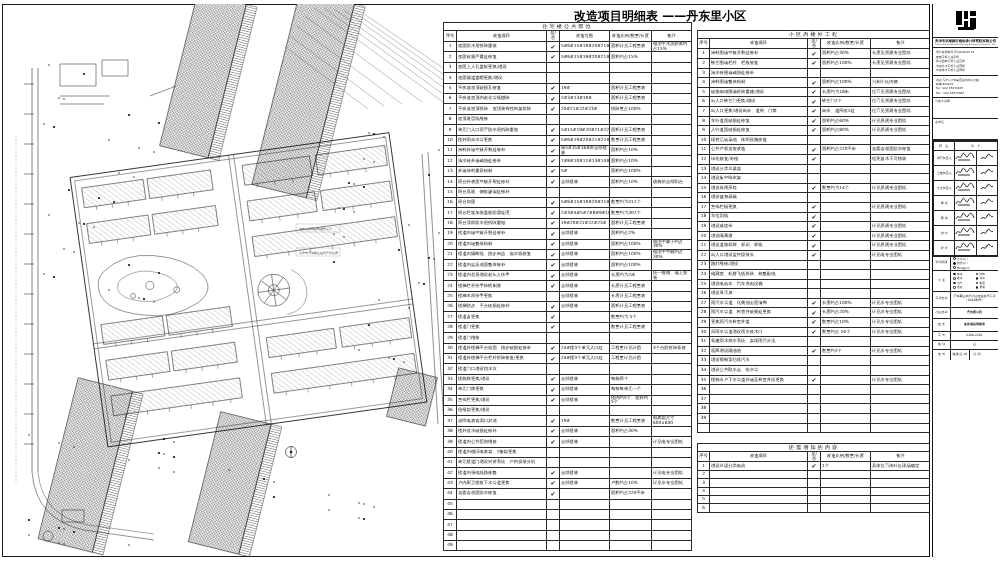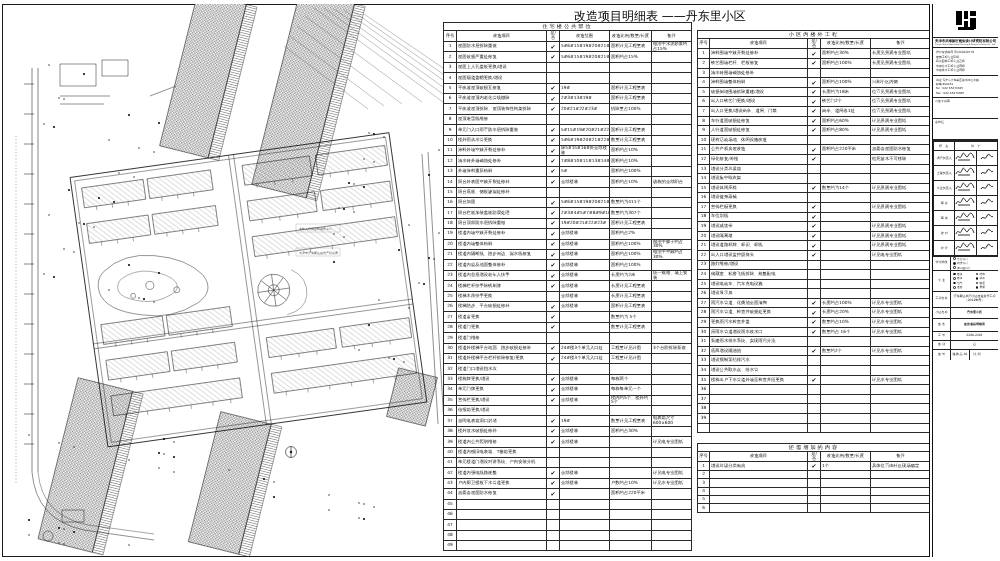--- a/index.html
+++ b/index.html
@@ -7,21 +7,21 @@
   .sheet{position:relative;width:1000px;height:561px;background:#ffffff;overflow:hidden;}
   .frame{position:absolute;left:2px;top:4px;width:995px;height:553px;border:0.6px solid #1a1a1a;box-sizing:border-box;}
   
   table.cad{border-collapse:collapse;table-layout:fixed;position:absolute;background:#fff;}
   table.cad td,table.cad th{border:0.55px solid #2a2a2a;font-size:4.3px;font-weight:normal;line-height:1.1;padding:0 1px;overflow:hidden;color:#111;text-align:left;vertical-align:middle;}
   table.cad th{text-align:center;font-size:4.6px;}
   table.cad td.num{text-align:center;}
   table.cad td.chk{text-align:center;font-weight:bold;font-size:6px;line-height:1;}
   table.cad .ttl th{font-size:5.2px;letter-spacing:2px;border-bottom:0.55px solid #2a2a2a;}
   
-  .main-title{position:absolute;left:574px;top:8px;font-size:12px;font-weight:normal;color:#000;white-space:nowrap;}
+  .main-title{position:absolute;left:574px;top:8px;font-size:12px;font-weight:bold;color:#000;white-space:nowrap;}
   .main-title .u{border-bottom:1.2px solid #000;padding-bottom:1px;}
   
   .tb{position:absolute;left:929px;top:4px;width:68px;height:553px;border-left:0.6px solid #111;box-sizing:border-box;background:#fff;}
   .tb .inner{position:absolute;left:2px;top:0;width:66px;height:553px;border-left:0.6px solid #111;box-sizing:border-box;display:flex;flex-direction:column;}
   .tb .sec{border-bottom:0.55px solid #222;box-sizing:border-box;flex:none;position:relative;}
   .tb .logo{height:34px;display:flex;align-items:center;justify-content:center;}
   .company{font-size:3.4px;font-weight:bold;text-align:center;line-height:1.2;padding:1px 1px 2px;}
   .company .en{font-size:2px;font-weight:normal;color:#333;display:block;}
   .certs{padding:2px 3px;font-size:2.9px;line-height:1.55;color:#111;}
   .contact{padding:2px 3px;font-size:2.8px;line-height:1.5;color:#111;}

